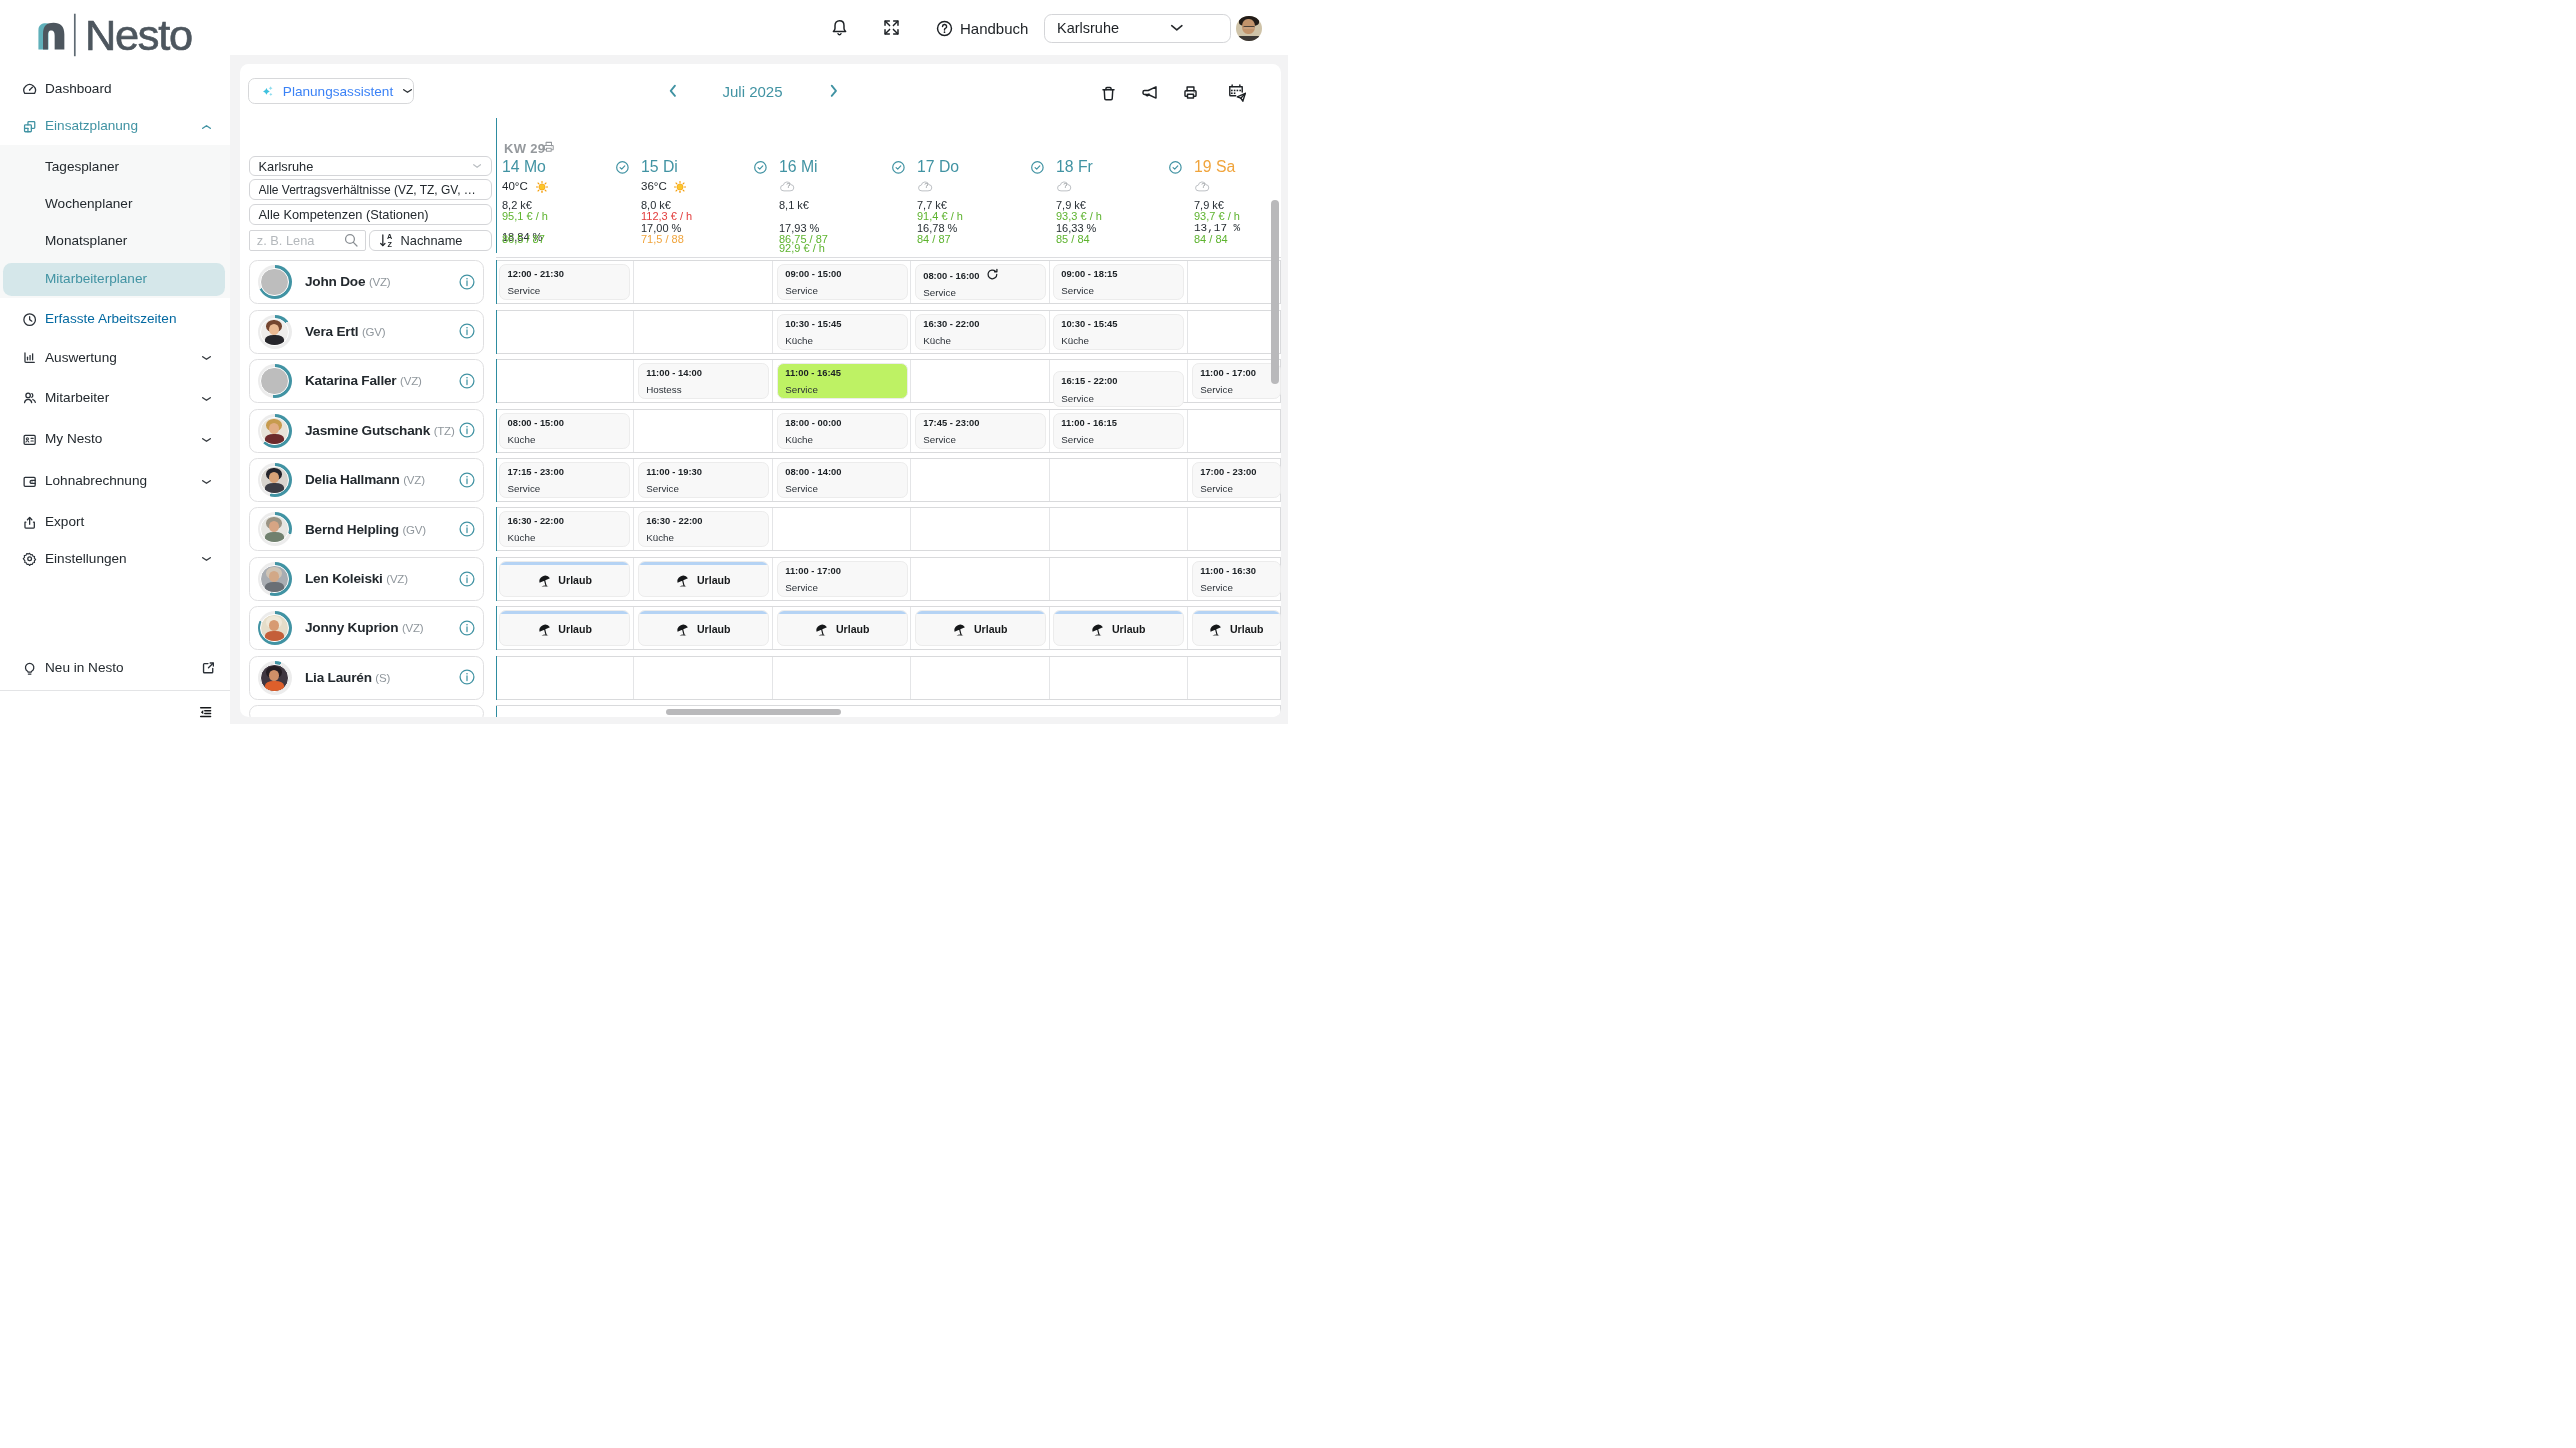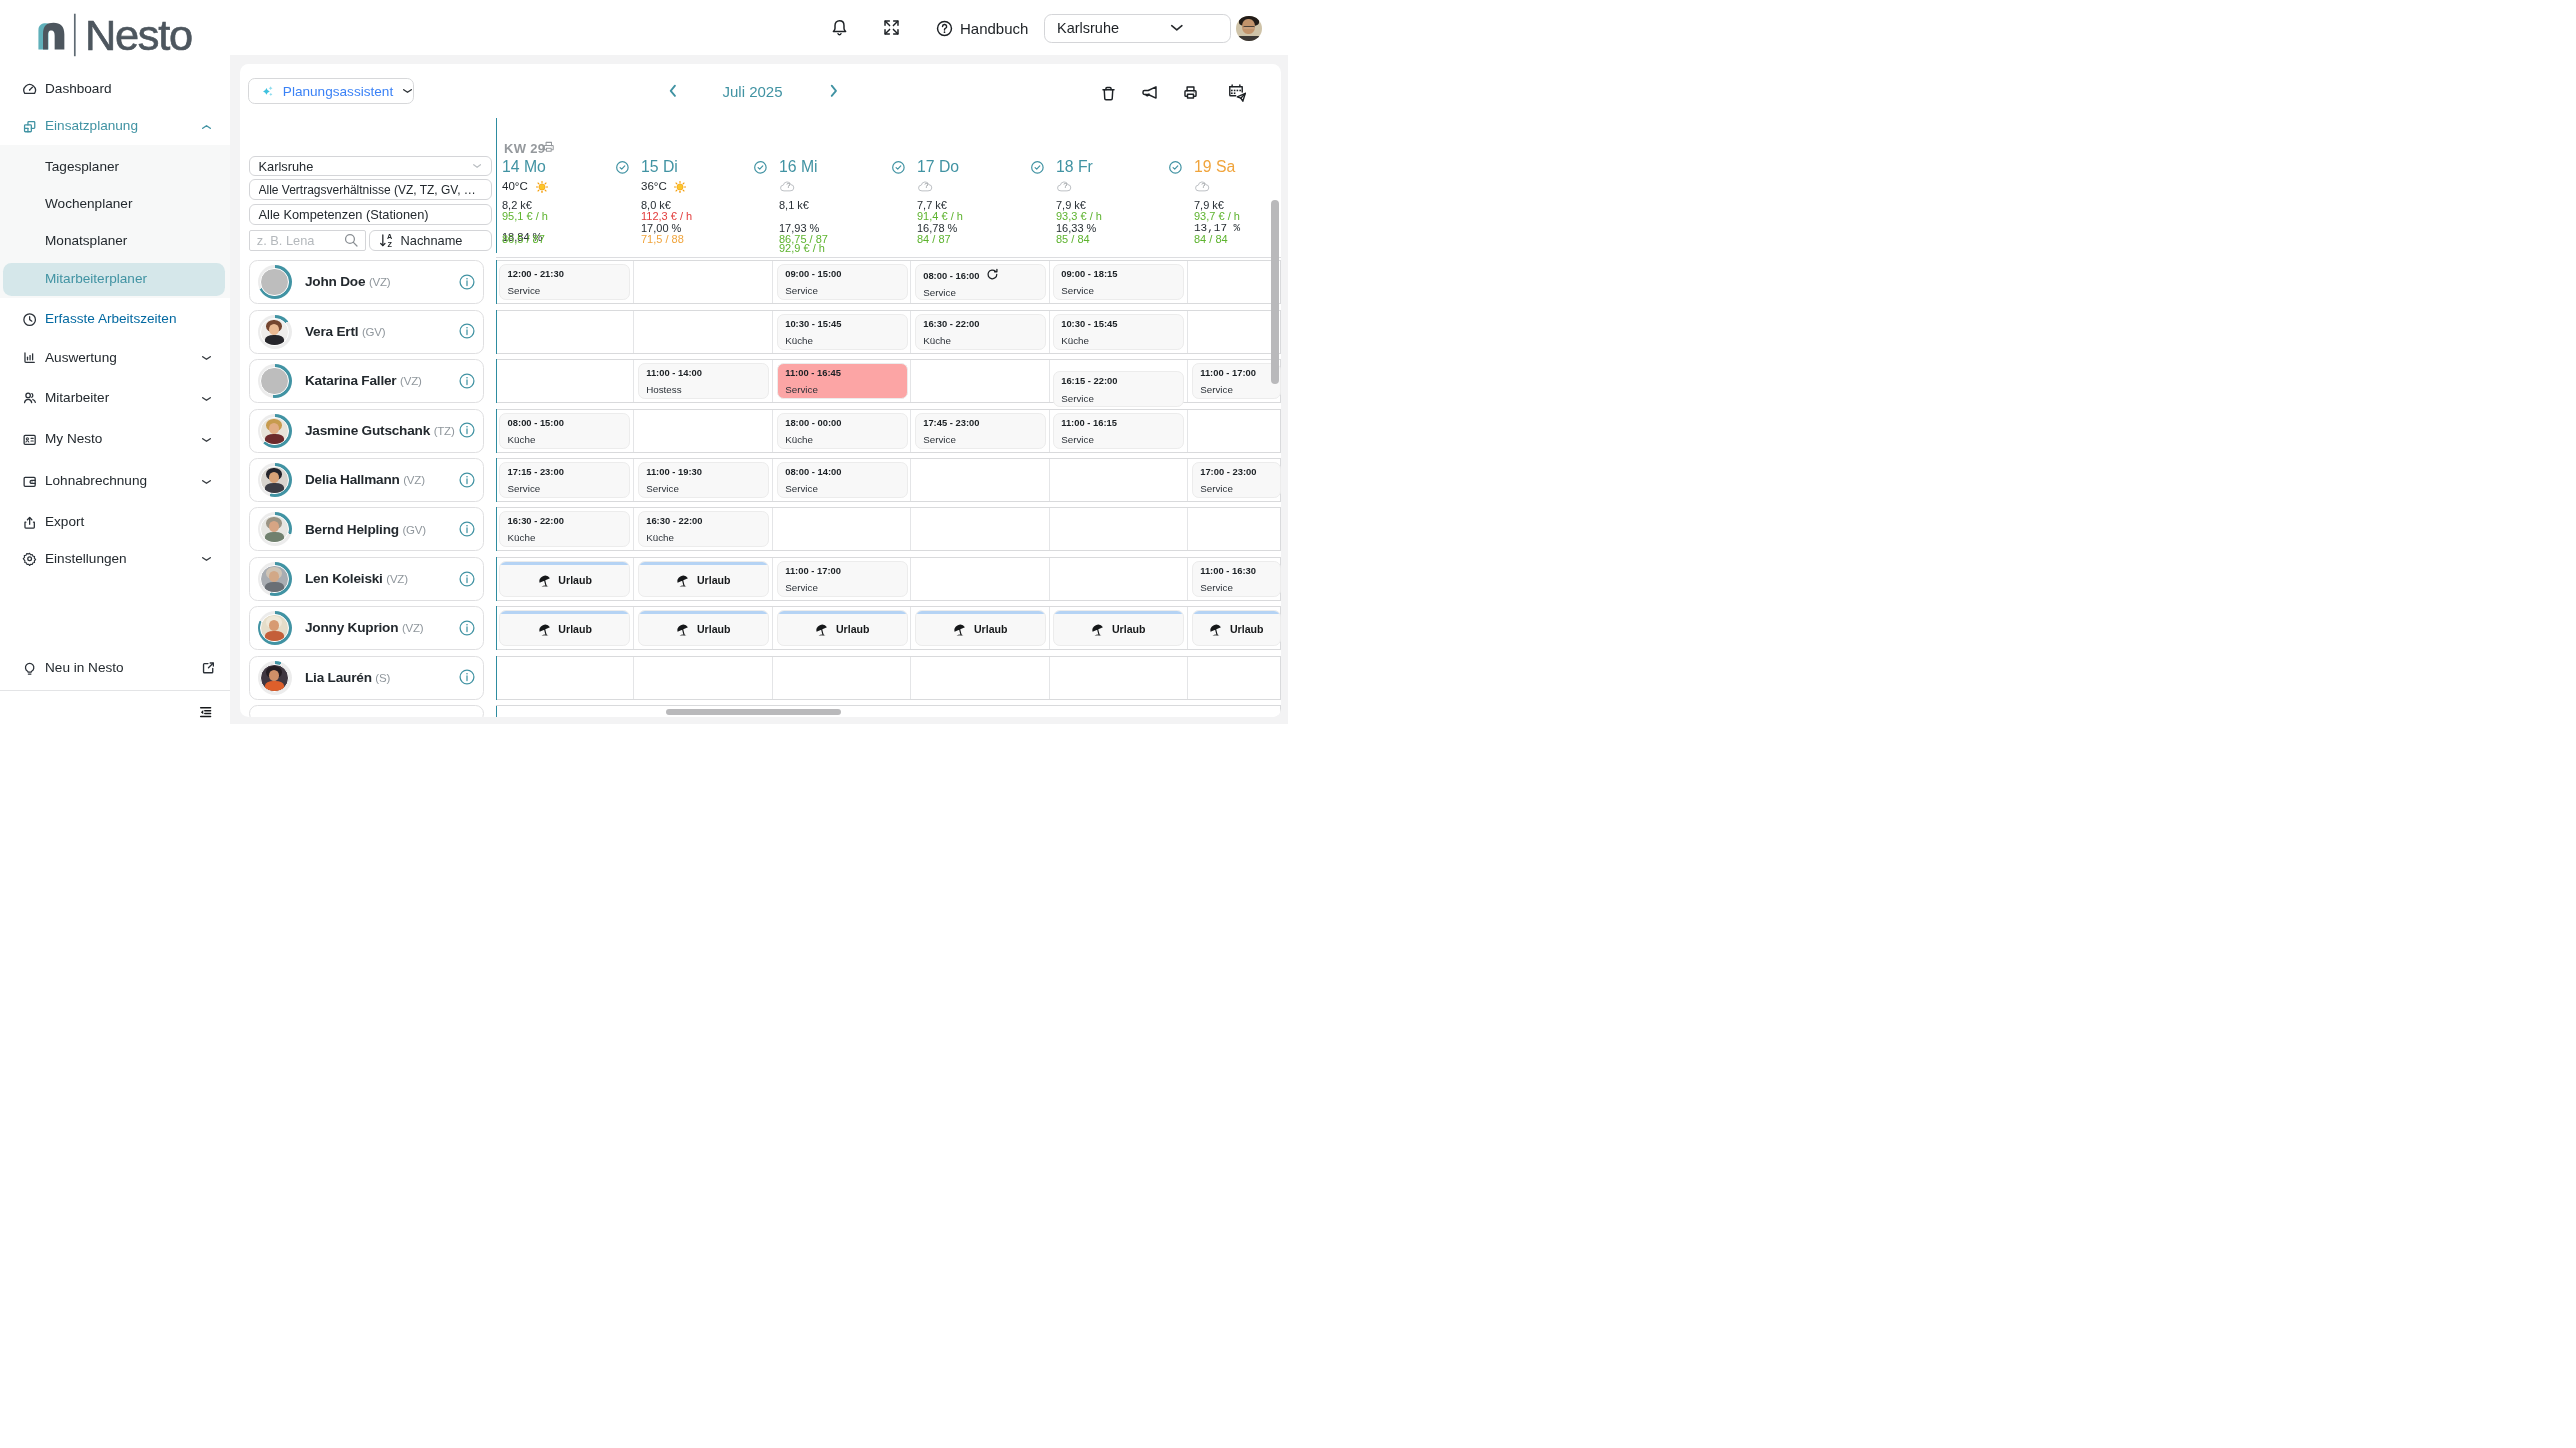--- a/index.html
+++ b/index.html
@@ -321,21 +321,21 @@
         <div class="a" style="left:0;top:-0.9px;width:1.1px;height:44px;background:#2e8ca0;"></div>
         <div class="a" style="left:137px;top:0;width:0.9px;height:42px;background:#e4e5e7;"></div>
         <div class="a" style="left:276px;top:0;width:0.9px;height:42px;background:#e4e5e7;"></div>
         <div class="a" style="left:414px;top:0;width:0.9px;height:42px;background:#e4e5e7;"></div>
         <div class="a" style="left:553px;top:0;width:0.9px;height:42px;background:#e4e5e7;"></div>
         <div class="a" style="left:691px;top:0;width:0.9px;height:42px;background:#e4e5e7;"></div>
         <div class="a" style="left:142px;top:2.6px;width:131px;height:36px;background:#f8f8f8;border:0.9px solid #ececec;border-radius:6.8px;padding:3.4px 0 0 7.2px;border-radius:6.8px;">
           <div style="font-size:9.4px;font-weight:bold;color:#1c2125;">11:00 - 14:00</div>
           <div style="font-size:9.8px;color:#2b3138;margin-top:6.4px;">Hostess</div>
         </div>
-        <div class="a" style="left:281px;top:2.6px;width:131px;height:36px;background:#fca5a5;border:0.9px solid #ececec;border-radius:6.8px;padding:3.4px 0 0 7.2px;border-radius:6.8px;">
+        <div class="a" style="left:281px;top:2.6px;width:131px;height:36px;background:#bef264;border:0.9px solid #ececec;border-radius:6.8px;padding:3.4px 0 0 7.2px;border-radius:6.8px;">
           <div style="font-size:9.4px;font-weight:bold;color:#1c2125;">11:00 - 16:45</div>
           <div style="font-size:9.8px;color:#2b3138;margin-top:6.4px;">Service</div>
         </div>
         <div class="a" style="left:557px;top:11px;width:131px;height:36px;background:#f8f8f8;border:0.9px solid #ececec;border-radius:6.8px;padding:3.4px 0 0 7.2px;border-radius:6.8px;">
           <div style="font-size:9.4px;font-weight:bold;color:#1c2125;">16:15 - 22:00</div>
           <div style="font-size:9.8px;color:#2b3138;margin-top:6.4px;">Service</div>
         </div>
         <div class="a" style="left:696px;top:2.6px;width:89px;height:36px;background:#f8f8f8;border:0.9px solid #ececec;border-radius:6.8px;padding:3.4px 0 0 7.2px;border-radius:6.8px;">
           <div style="font-size:9.4px;font-weight:bold;color:#1c2125;">11:00 - 17:00</div>
           <div style="font-size:9.8px;color:#2b3138;margin-top:6.4px;">Service</div>

